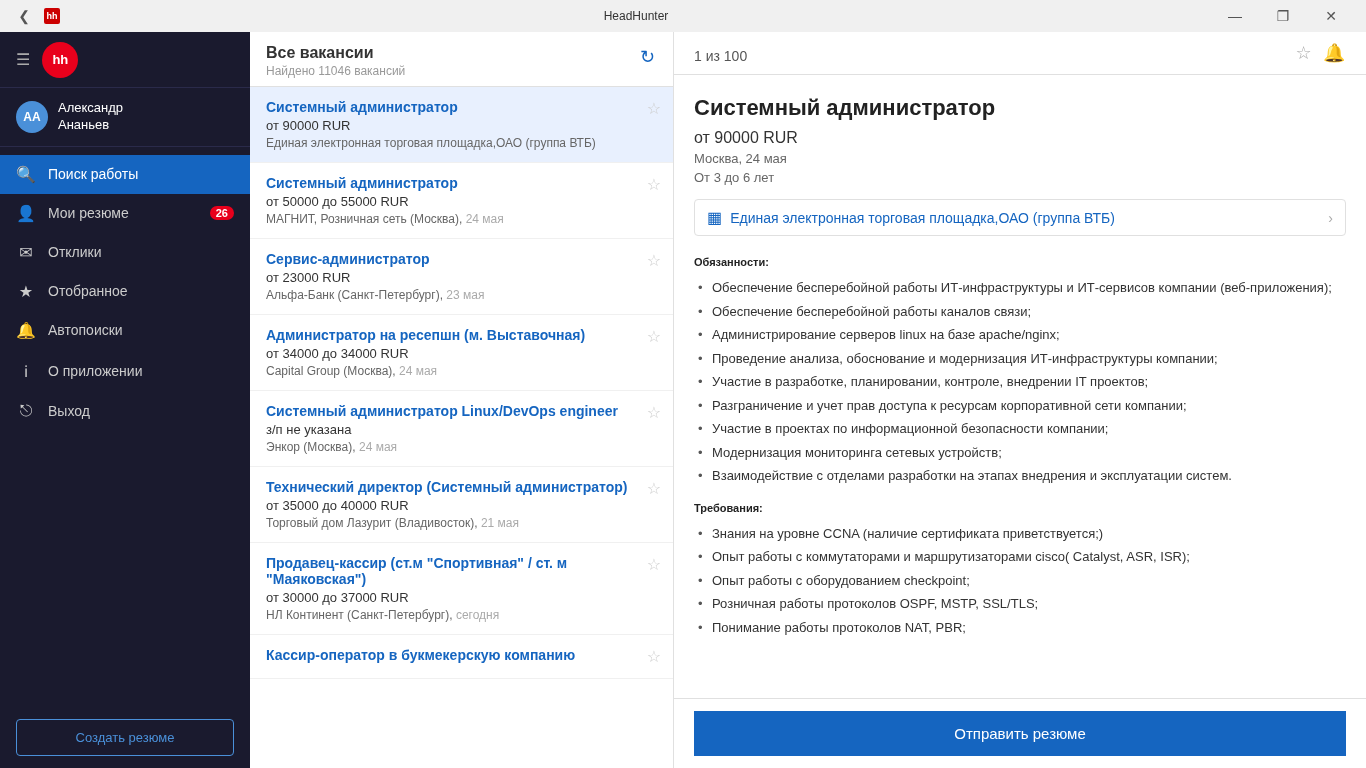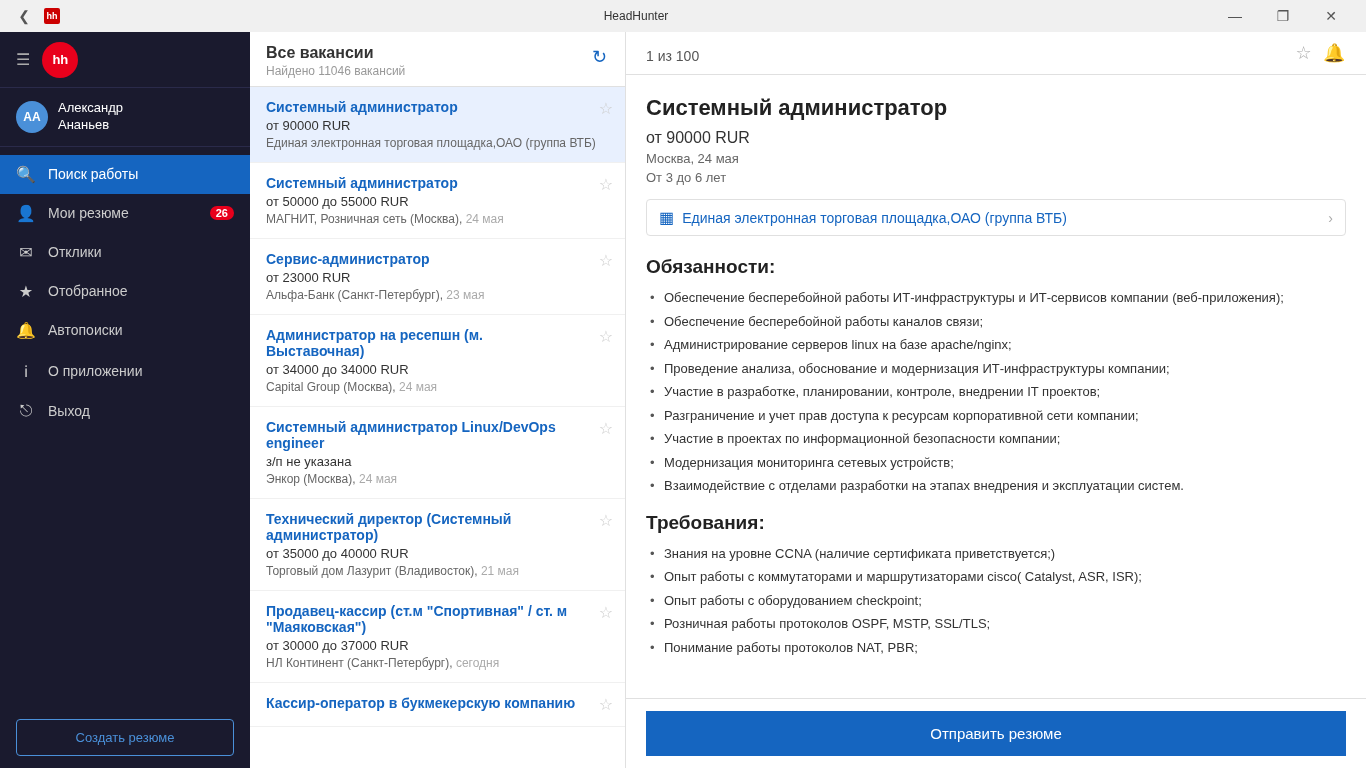--- a/index.html
+++ b/index.html
@@ -111,21 +111,21 @@
       border: 1px solid #4a90d9;
       color: #4a90d9;
       border-radius: 4px;
       cursor: pointer;
       font-size: 13px;
       text-align: center;
     }
 
     
     .job-list-panel {
-      width: 376px;
+      width: 424px;
       border-right: 1px solid #e0e0e0;
       display: flex;
       flex-direction: column;
       flex-shrink: 0;
       background: #fff;
     }
     .job-list-header {
       padding: 12px 16px 8px;
       border-bottom: 1px solid #e0e0e0;
       display: flex;
@@ -186,21 +186,21 @@
       display: flex; align-items: center; gap: 8px;
       margin-bottom: 20px;
       padding: 8px 12px;
       border: 1px solid #e0e0e0;
       border-radius: 4px;
       cursor: pointer;
     }
     .company-icon { color: #1565c0; font-size: 16px; }
     .company-name { font-size: 14px; color: #1565c0; flex: 1; }
     .chevron-right { color: #aaa; font-size: 14px; }
-    .jd-section-title { font-size: 19px; font-weight: 700; color: #222; margin-bottom: 10px; }
+    .jd-section-title { font-size: 11px; font-weight: 700; color: #222; margin-bottom: 10px; }
     .jd-bullet-list { list-style: none; padding: 0; margin-bottom: 16px; }
     .jd-bullet-list li {
       font-size: 13px; color: #333; line-height: 1.5;
       padding-left: 18px; position: relative; margin-bottom: 4px;
     }
     .jd-bullet-list li::before { content: '•'; position: absolute; left: 4px; color: #555; }
     .job-detail-footer {
       padding: 12px 20px;
       border-top: 1px solid #e0e0e0;
       background: #fff;

